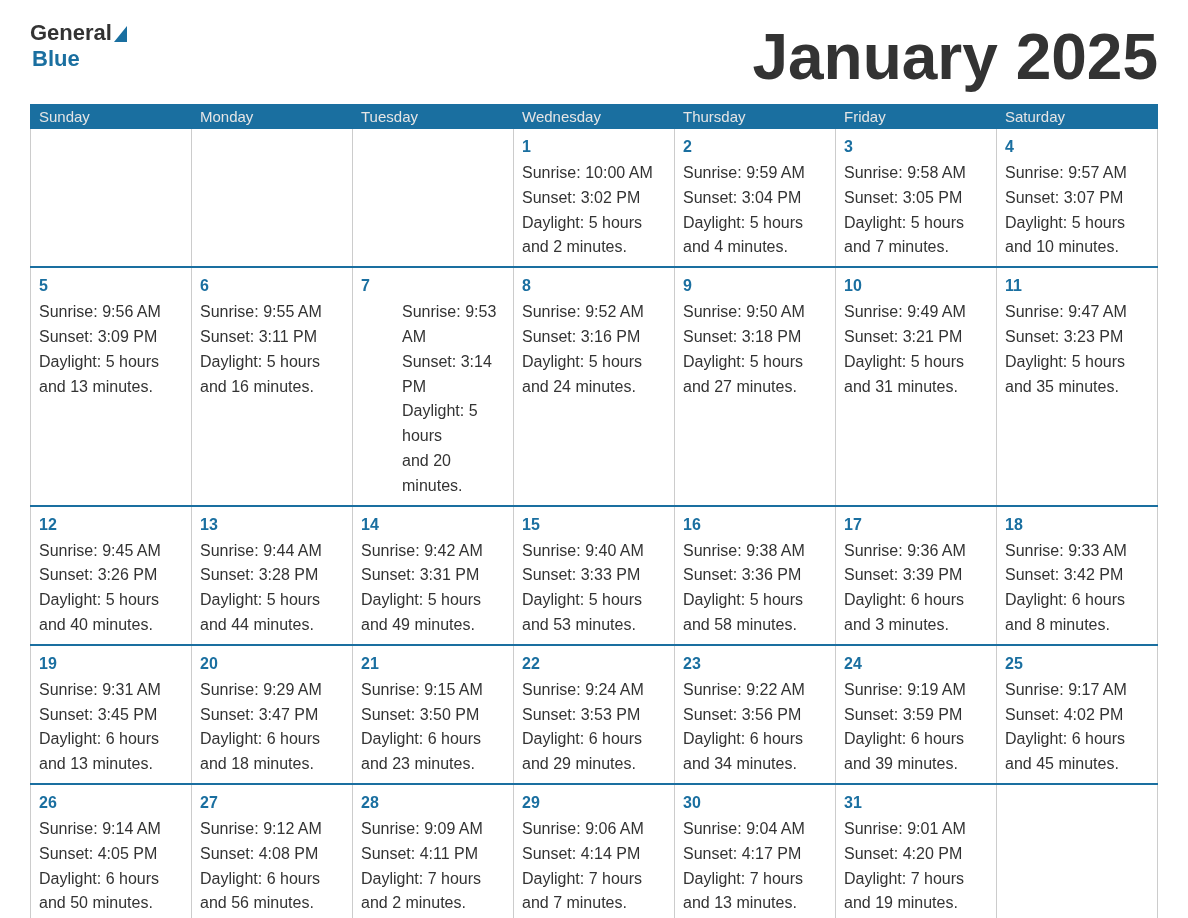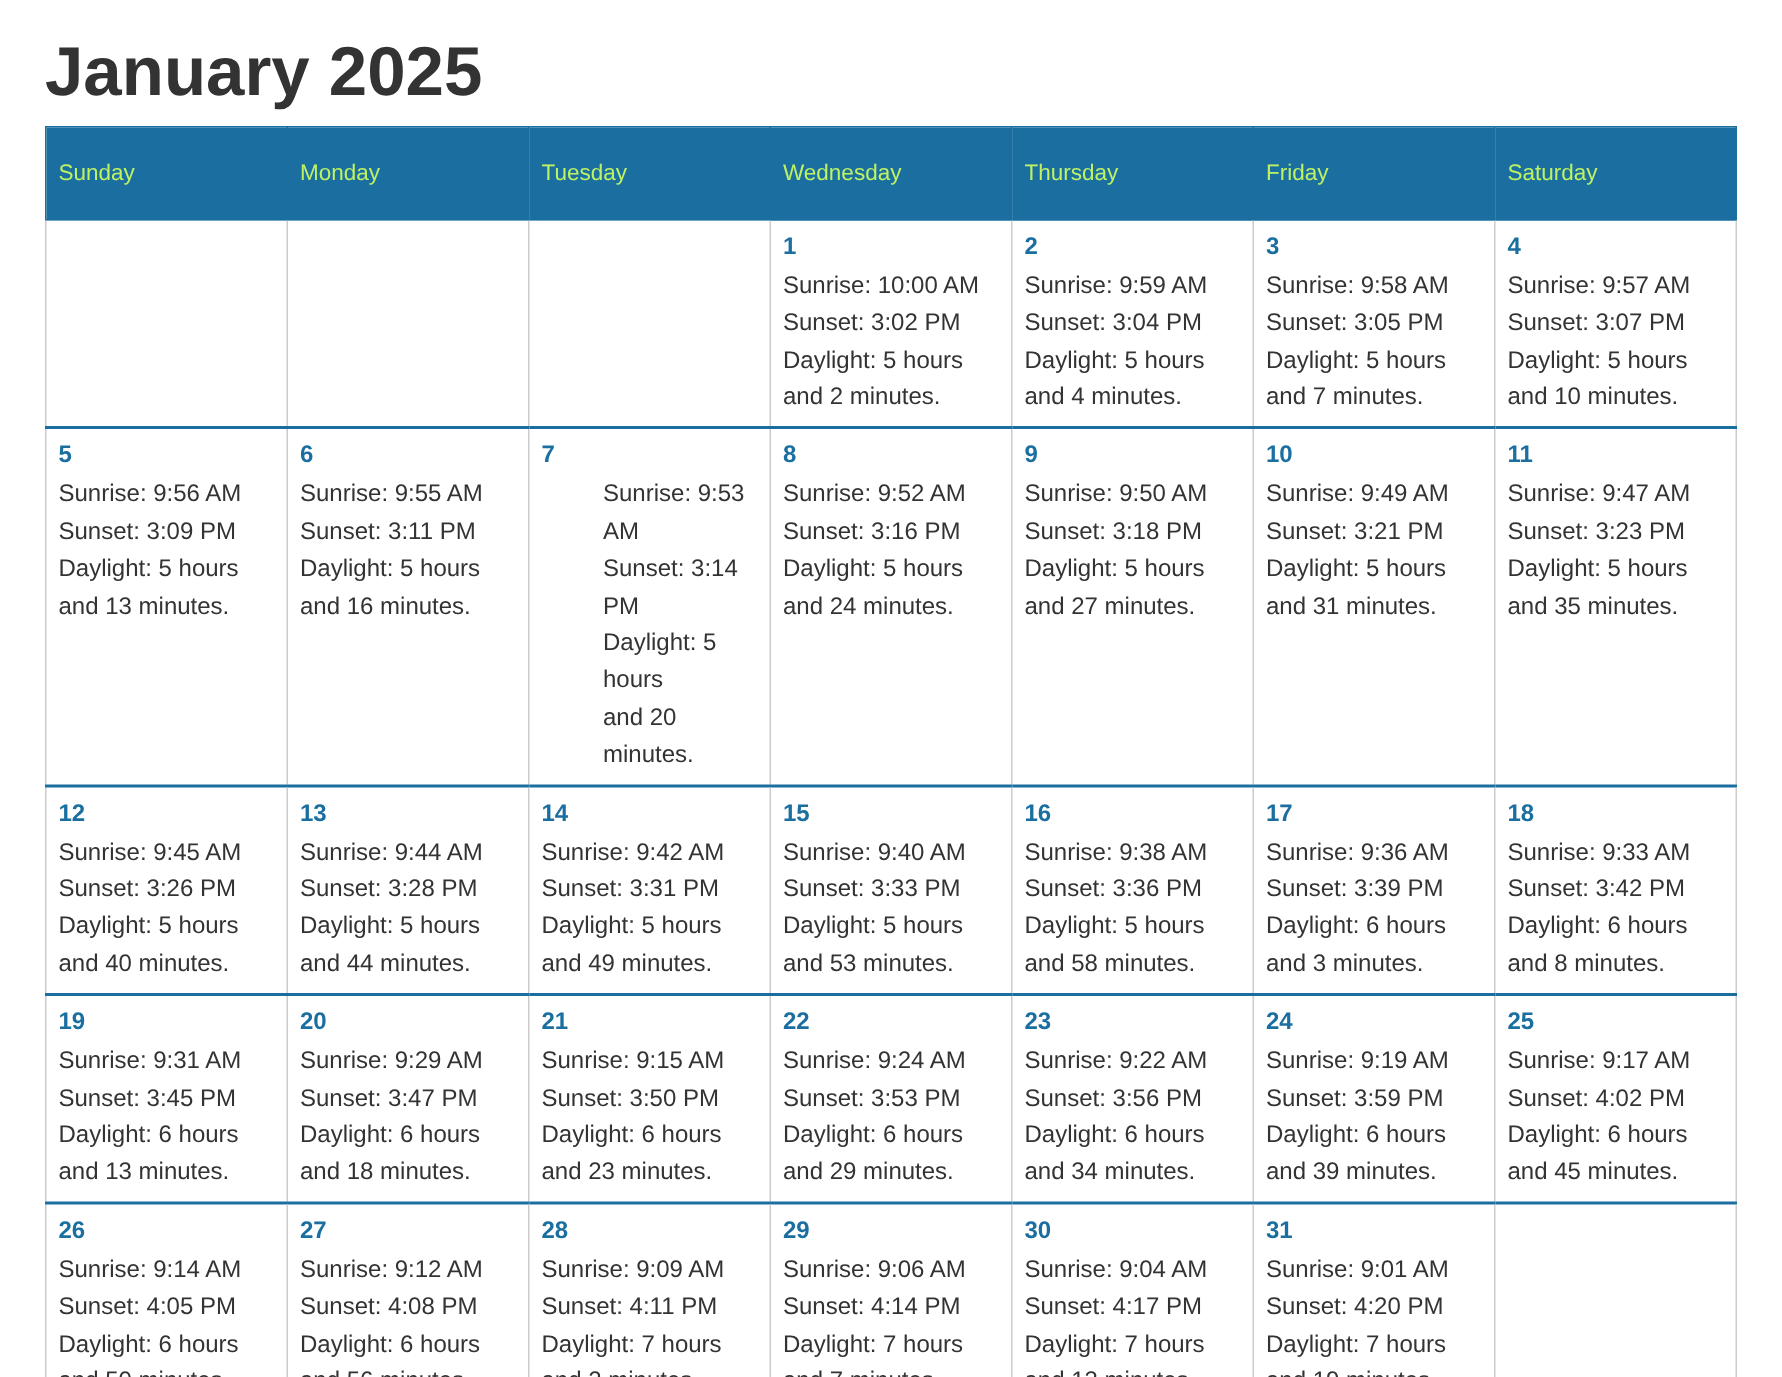--- a/index.html
+++ b/index.html
@@ -28,40 +28,40 @@
     }
     .logo-text-blue {
       font-size: 22px;
       font-weight: bold;
       color: #1a6fa0;
     }
     .title-section {
       text-align: right;
     }
     .month-title {
-      font-size: 46px;
+      font-size: 64px;
       font-weight: bold;
       color: #333;
     }
     .location-title {
       font-size: 20px;
       color: #333;
       margin-top: 4px;
     }
     table {
       width: 100%;
       border-collapse: collapse;
       margin-top: 10px;
     }
     th {
       background-color: #1a6fa0;
-      color: #bef264;
+      color: #e5e5e5;
       font-size: 15px;
       font-weight: normal;
-      padding: 22px 8px;
+      padding: 3px 8px;
       text-align: left;
       border: 1px solid #1a6fa0;
     }
     td {
       vertical-align: top;
       border: 1px solid #ccc;
       padding: 6px 8px;
       width: 14.28%;
       min-height: 90px;
       font-size: 12.5px;
@@ -87,20 +87,31 @@
       border-top: 1px solid #ccc;
     }
     .empty-cell {
       background: #fff;
     }
   </style>
 </head>
 <body>
 
 <div class="header">
+  <div class="logo">
+    <div style="display:flex; flex-direction:column; align-items:flex-start;">
+      <div style="display:flex; align-items:center;">
+        <span class="logo-text-general">General</span>
+        <div style="display:flex; flex-direction:column; margin-left:2px; margin-top:2px;">
+          <div style="width:0; height:0; border-left:13px solid transparent; border-right:0px solid transparent; border-bottom:16px solid #1a6fa0;"></div>
+        </div>
+      </div>
+      <span class="logo-text-blue" style="margin-left: 2px;">Blue</span>
+    </div>
+  </div>
   <div class="title-section">
     <div class="month-title">January 2025</div>
   </div>
 </div>
 
 <table>
   <thead>
     <tr>
     <th>Sunday</th>
         <th>Monday</th>

